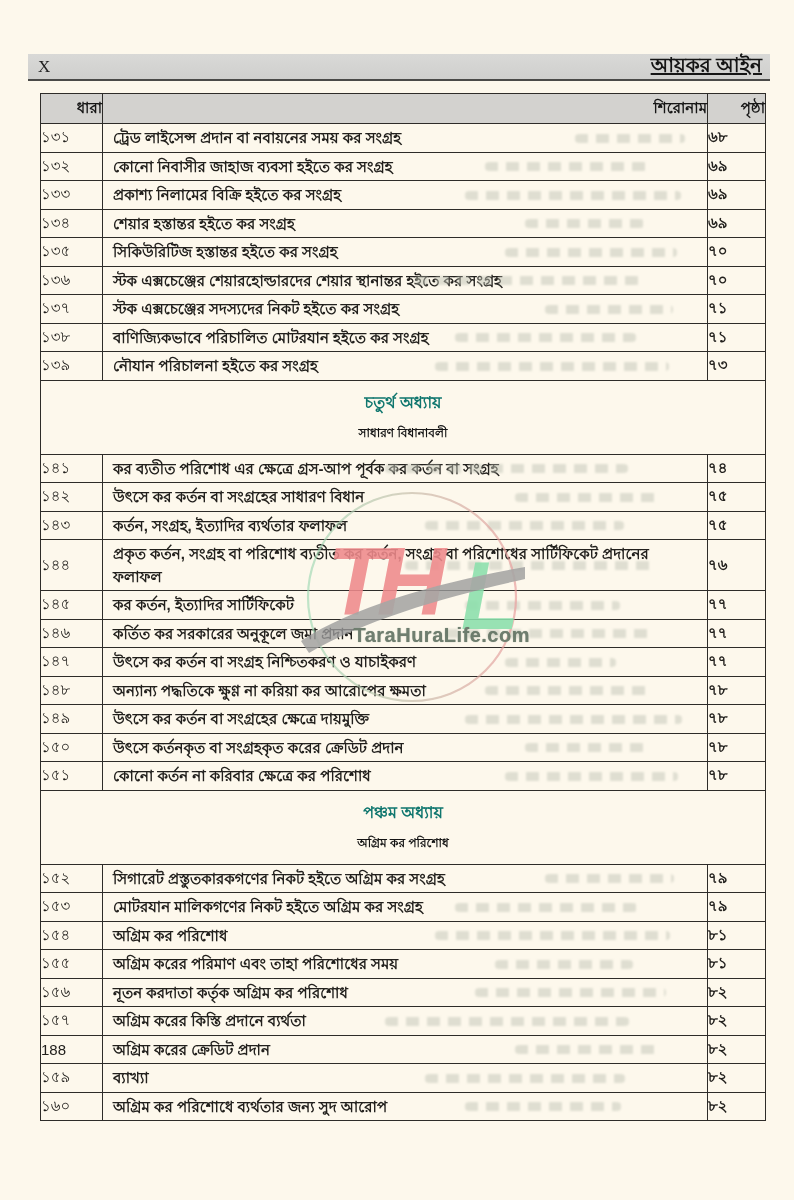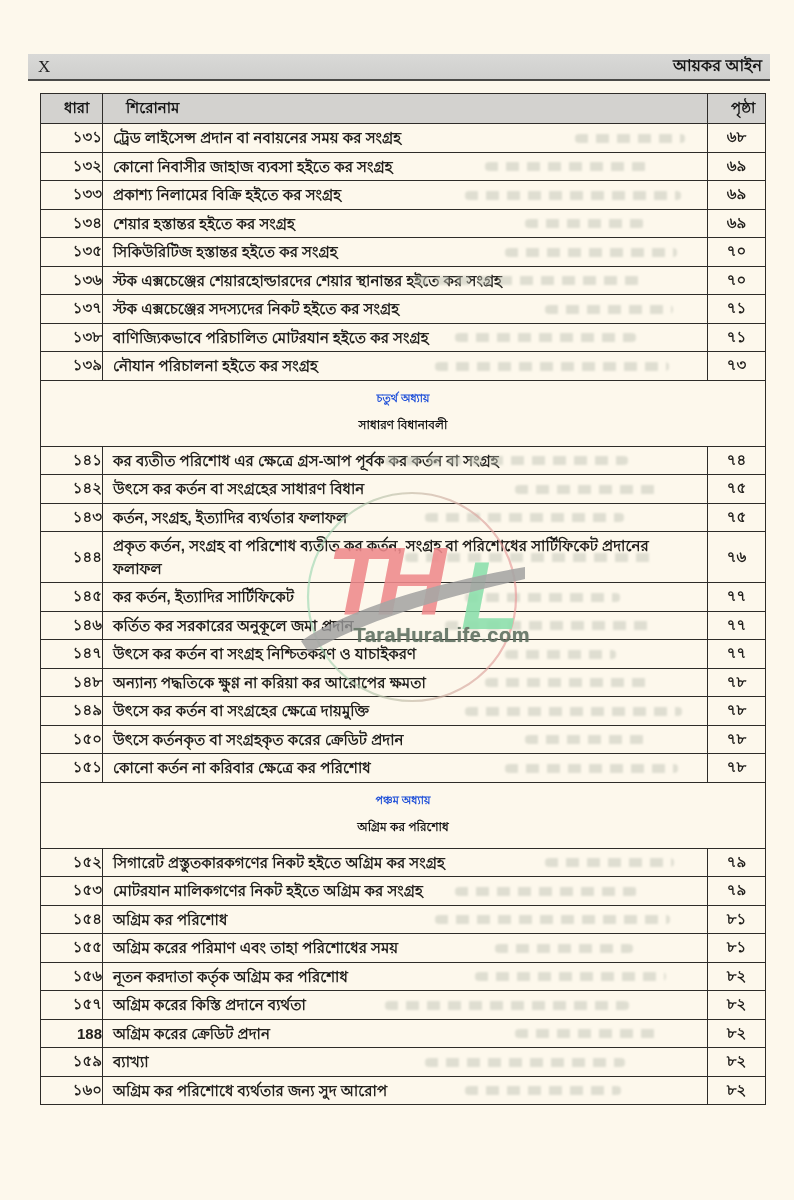--- a/index.html
+++ b/index.html
@@ -15,47 +15,46 @@
 
   
   .header-bar {
     position: absolute; left: 28px; top: 54px; width: 742px; height: 27px;
     background: linear-gradient(180deg, #d9d9d7 0%, #cfcfcd 100%);
     border-bottom: 2px solid #4a4a48;
     display: flex; align-items: center; justify-content: space-between;
     padding: 0 8px 0 10px;
   }
   .corner-label { font-family: "Liberation Serif", "DejaVu Serif", serif; font-size: 17px; color: #222; }
-  .doc-title { font-size: 16px; font-weight: bold; color: #151515; }
+  .doc-title { font-size: 20px; font-weight: bold; color: #151515; text-decoration: underline; }
 
   
   table.toc {
     position: absolute; left: 40px; top: 93px; width: 726px;
     border-collapse: collapse; table-layout: fixed;
   }
   table.toc th, table.toc td {
     border: 1.4px solid #2e2c29;
     font-size: 15px;
     vertical-align: middle;
   }
   col.c-sec  { width: 62px; }
   col.c-page { width: 58px; }
   thead th {
     background: #d3d2cf;
-    height: 30px; font-size: 16px; font-weight: bold; text-align: left;
+    height: 30px; font-size: 16px; font-weight: bold; text-align: right;
     color: #161616;
-    padding-left: 23px;
-  }
-  td.sec  { text-align: right; height: 26px; font-weight: 700; color: #22201d; }
+  }
+  td.sec  { text-align: left; height: 26px; font-weight: 400; color: #22201d; }
   td.ttl  { text-align: left; padding: 3px 8px 2px 10px; font-weight: 600; line-height: 1.5; color: #22201d; position: relative; overflow: hidden; }
-  td.pg   { text-align: center; font-weight: 600; color: #22201d; }
+  td.pg   { text-align: left; font-weight: 600; color: #22201d; }
   tr.chapter td {
     text-align: center; padding: 9px 0 10px 0; position: relative; overflow: hidden;
   }
-  .ch-line1 { font-size: 11px; font-weight: bold; margin-bottom: 7px; color: #1d4ed8; }
+  .ch-line1 { font-size: 16px; font-weight: bold; margin-bottom: 7px; color: #0f766e; }
   .ch-line2 { font-size: 12px; font-weight: bold; color: #141414; }
 
   
   .ghost {
     position: absolute; height: 9px; border-radius: 4px;
     background: repeating-linear-gradient(90deg, #c3c6b8 0 13px, rgba(0,0,0,0) 13px 21px);
     filter: blur(1.3px); opacity: .5; pointer-events: none;
   }
 
   

